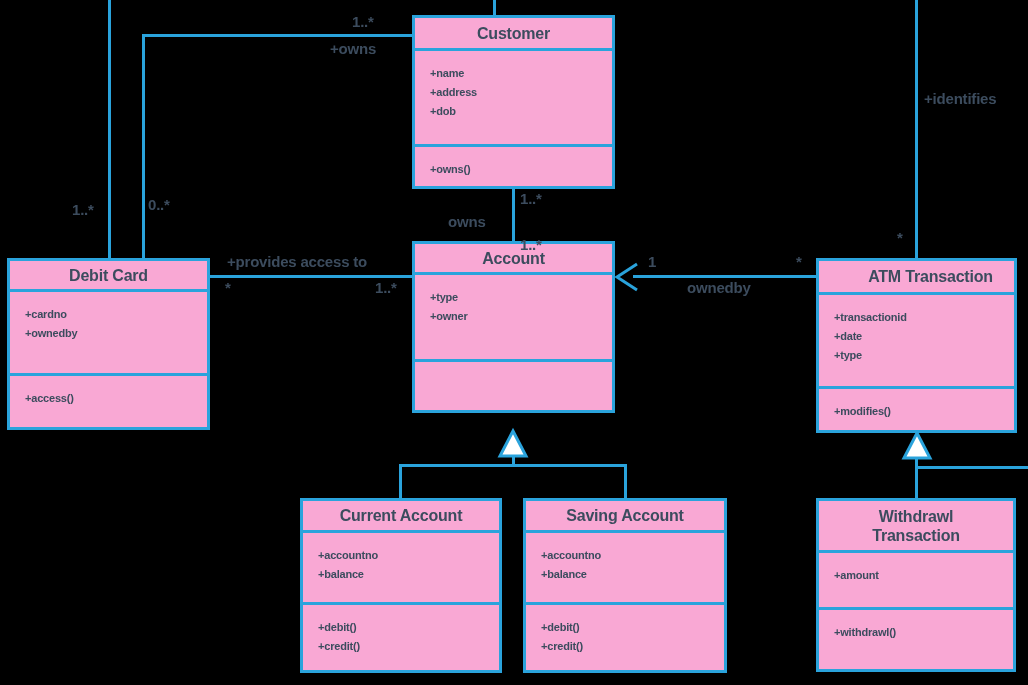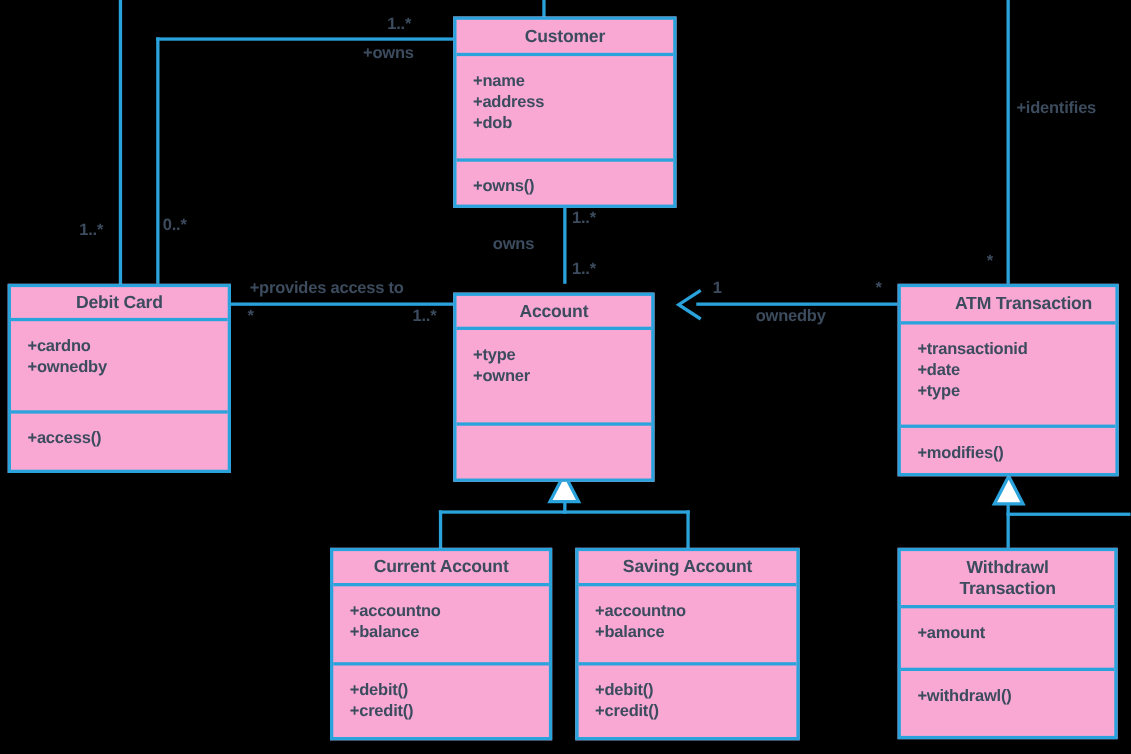--- a/index.html
+++ b/index.html
@@ -17,21 +17,21 @@
   }
   .uml-title {
     box-sizing:border-box; flex:0 0 auto;
     display:flex; align-items:center; justify-content:center;
     font-size:16px; font-weight:bold; color:var(--text);
     white-space:pre-line; text-align:center; line-height:19px;
   }
   .uml-attrs, .uml-methods {
     box-sizing:border-box; border-top:3px solid var(--accent);
     padding:13px 8px 0 15px;
-    font-size:15px; font-weight:bold; color:var(--text);
+    font-size:11px; font-weight:bold; color:var(--text);
     white-space:pre-line; line-height:19px;
   }
   .uml-attrs { flex:0 0 auto; }
   .uml-methods { flex:1 1 auto; }
   .line { position:absolute; background:var(--accent); }
   .rel-label {
     position:absolute; font-size:15px; font-weight:bold;
     color:var(--text); white-space:nowrap; line-height:16px;
   }
   svg.marker { position:absolute; overflow:visible; }
@@ -83,21 +83,21 @@
     <div class="uml-methods">+owns()</div>
   </div>
 
   <div class="uml-class" style="left:7px;top:258px;width:203px;height:172px;">
     <div class="uml-title" style="height:28px;">Debit Card</div>
     <div class="uml-attrs" style="height:84px;">+cardno
 +ownedby</div>
     <div class="uml-methods">+access()</div>
   </div>
 
-  <div class="uml-class" style="left:412px;top:266px;width:183px;height:172px;">
+  <div class="uml-class" style="left:412px;top:241px;width:203px;height:172px;">
     <div class="uml-title" style="height:28px;">Account</div>
     <div class="uml-attrs" style="height:87px;">+type
 +owner</div>
     <div class="uml-methods"></div>
   </div>
 
   <div class="uml-class" style="left:816px;top:258px;width:201px;height:175px;">
     <div class="uml-title" style="height:31px;padding-left:28px;">ATM Transaction</div>
     <div class="uml-attrs" style="height:94px;">+transactionid
 +date

